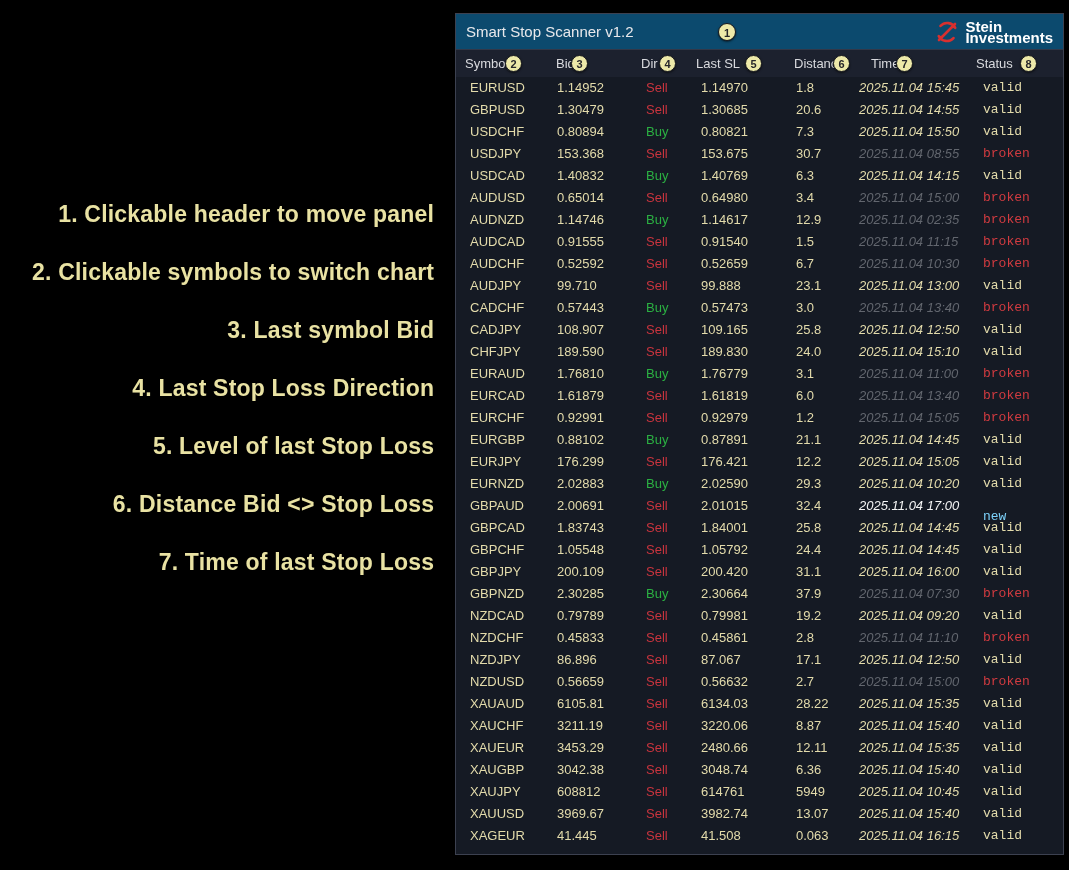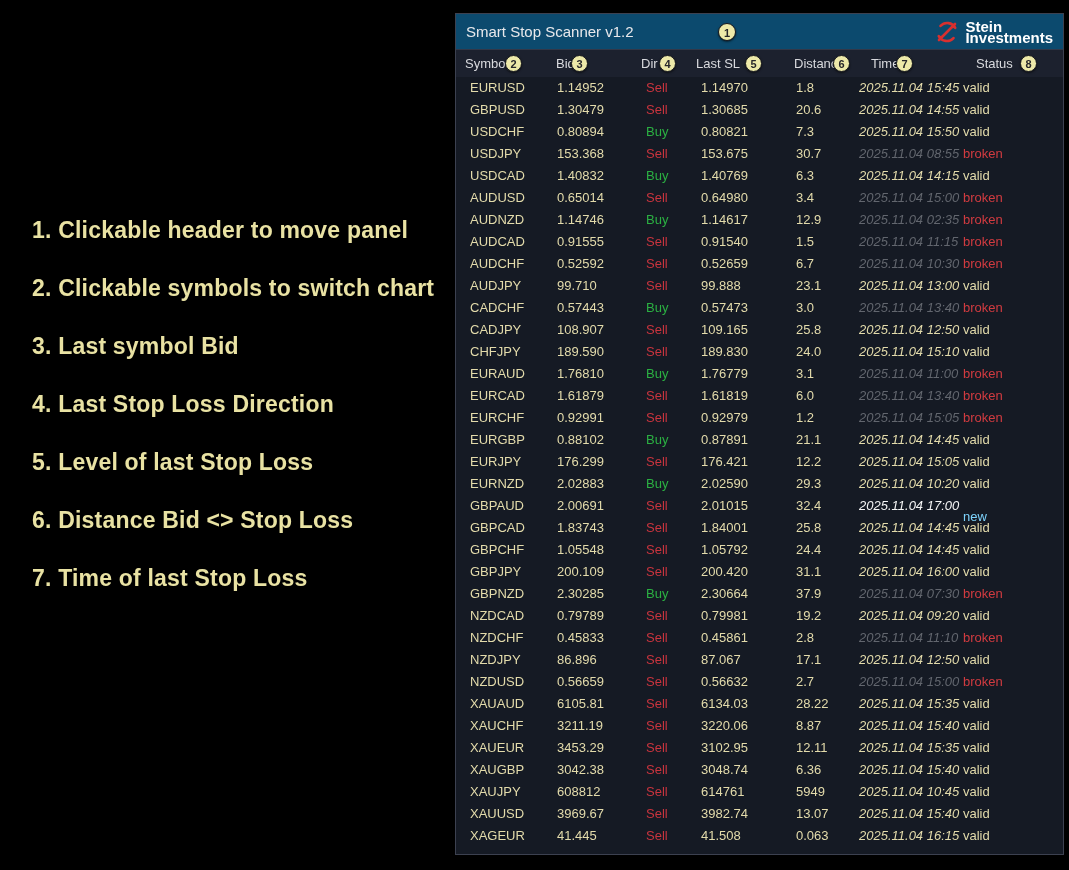--- a/index.html
+++ b/index.html
@@ -1,20 +1,20 @@
 <!DOCTYPE html>
 <html><head>
 <meta charset="utf-8">
 <style>
   * { margin:0; padding:0; box-sizing:border-box; }
   html,body { width:1069px; height:870px; background:#000; overflow:hidden;
               font-family:"Liberation Sans", sans-serif; }
 
   
-  .annotations { position:absolute; left:32px; top:216px; list-style:none; }
+  .annotations { position:absolute; left:32px; top:200px; list-style:none;text-align:right; }
   .annotations li {
     height:28px; line-height:28px; margin-bottom:30px;
     font-size:23px; font-weight:700; letter-spacing:.2px; color:#e9e2a3;
     white-space:nowrap;
   }
 
   
   .panel { position:absolute; left:455px; top:13px; width:609px; height:842px;
            background:#151a24; border:1px solid #3c4150; }
 
@@ -39,21 +39,21 @@
 
   .tbody { position:relative; }
   .row { position:relative; height:22px; font-size:13px; line-height:22px; cursor:default; }
   .row span { position:absolute; top:0; white-space:nowrap; }
   .c0 { left:14px;  color:#e3dbab; cursor:pointer; }
   .c1 { left:101px; color:#e3dbab; }
   .c2 { left:190px; }
   .c3 { left:245px; color:#e3dbab; }
   .c4 { left:340px; color:#e3dbab; }
   .c5 { left:403px; color:#e3dbab;font-style:italic; }
-  .c6 { left:507px; color:#e3dbab; }
+  .c6 { left:527px; color:#e3dbab;font-family:Liberation Mono, monospace; }
   .dir-sell { color:#c9343e; }
   .dir-buy  { color:#2bb042; }
   .st-broken { color:#d23b40; }
   .t-dim  { color:#62666e; }
   .t-new  { color:#f5f5f5; }
   .st-new { color:#7dd3fc;margin-top:11px; }
 </style>
 </head>
 <body>
 
@@ -373,21 +373,21 @@
         <span class="c2 dir-sell">Sell</span>
         <span class="c3">3220.06</span>
         <span class="c4">8.87</span>
         <span class="c5">2025.11.04 15:40</span>
         <span class="c6">valid</span>
       </div>
       <div class="row">
         <span class="c0">XAUEUR</span>
         <span class="c1">3453.29</span>
         <span class="c2 dir-sell">Sell</span>
-        <span class="c3">3102.95</span>
+        <span class="c3">2480.66</span>
         <span class="c4">12.11</span>
         <span class="c5">2025.11.04 15:35</span>
         <span class="c6">valid</span>
       </div>
       <div class="row">
         <span class="c0">XAUGBP</span>
         <span class="c1">3042.38</span>
         <span class="c2 dir-sell">Sell</span>
         <span class="c3">3048.74</span>
         <span class="c4">6.36</span>

